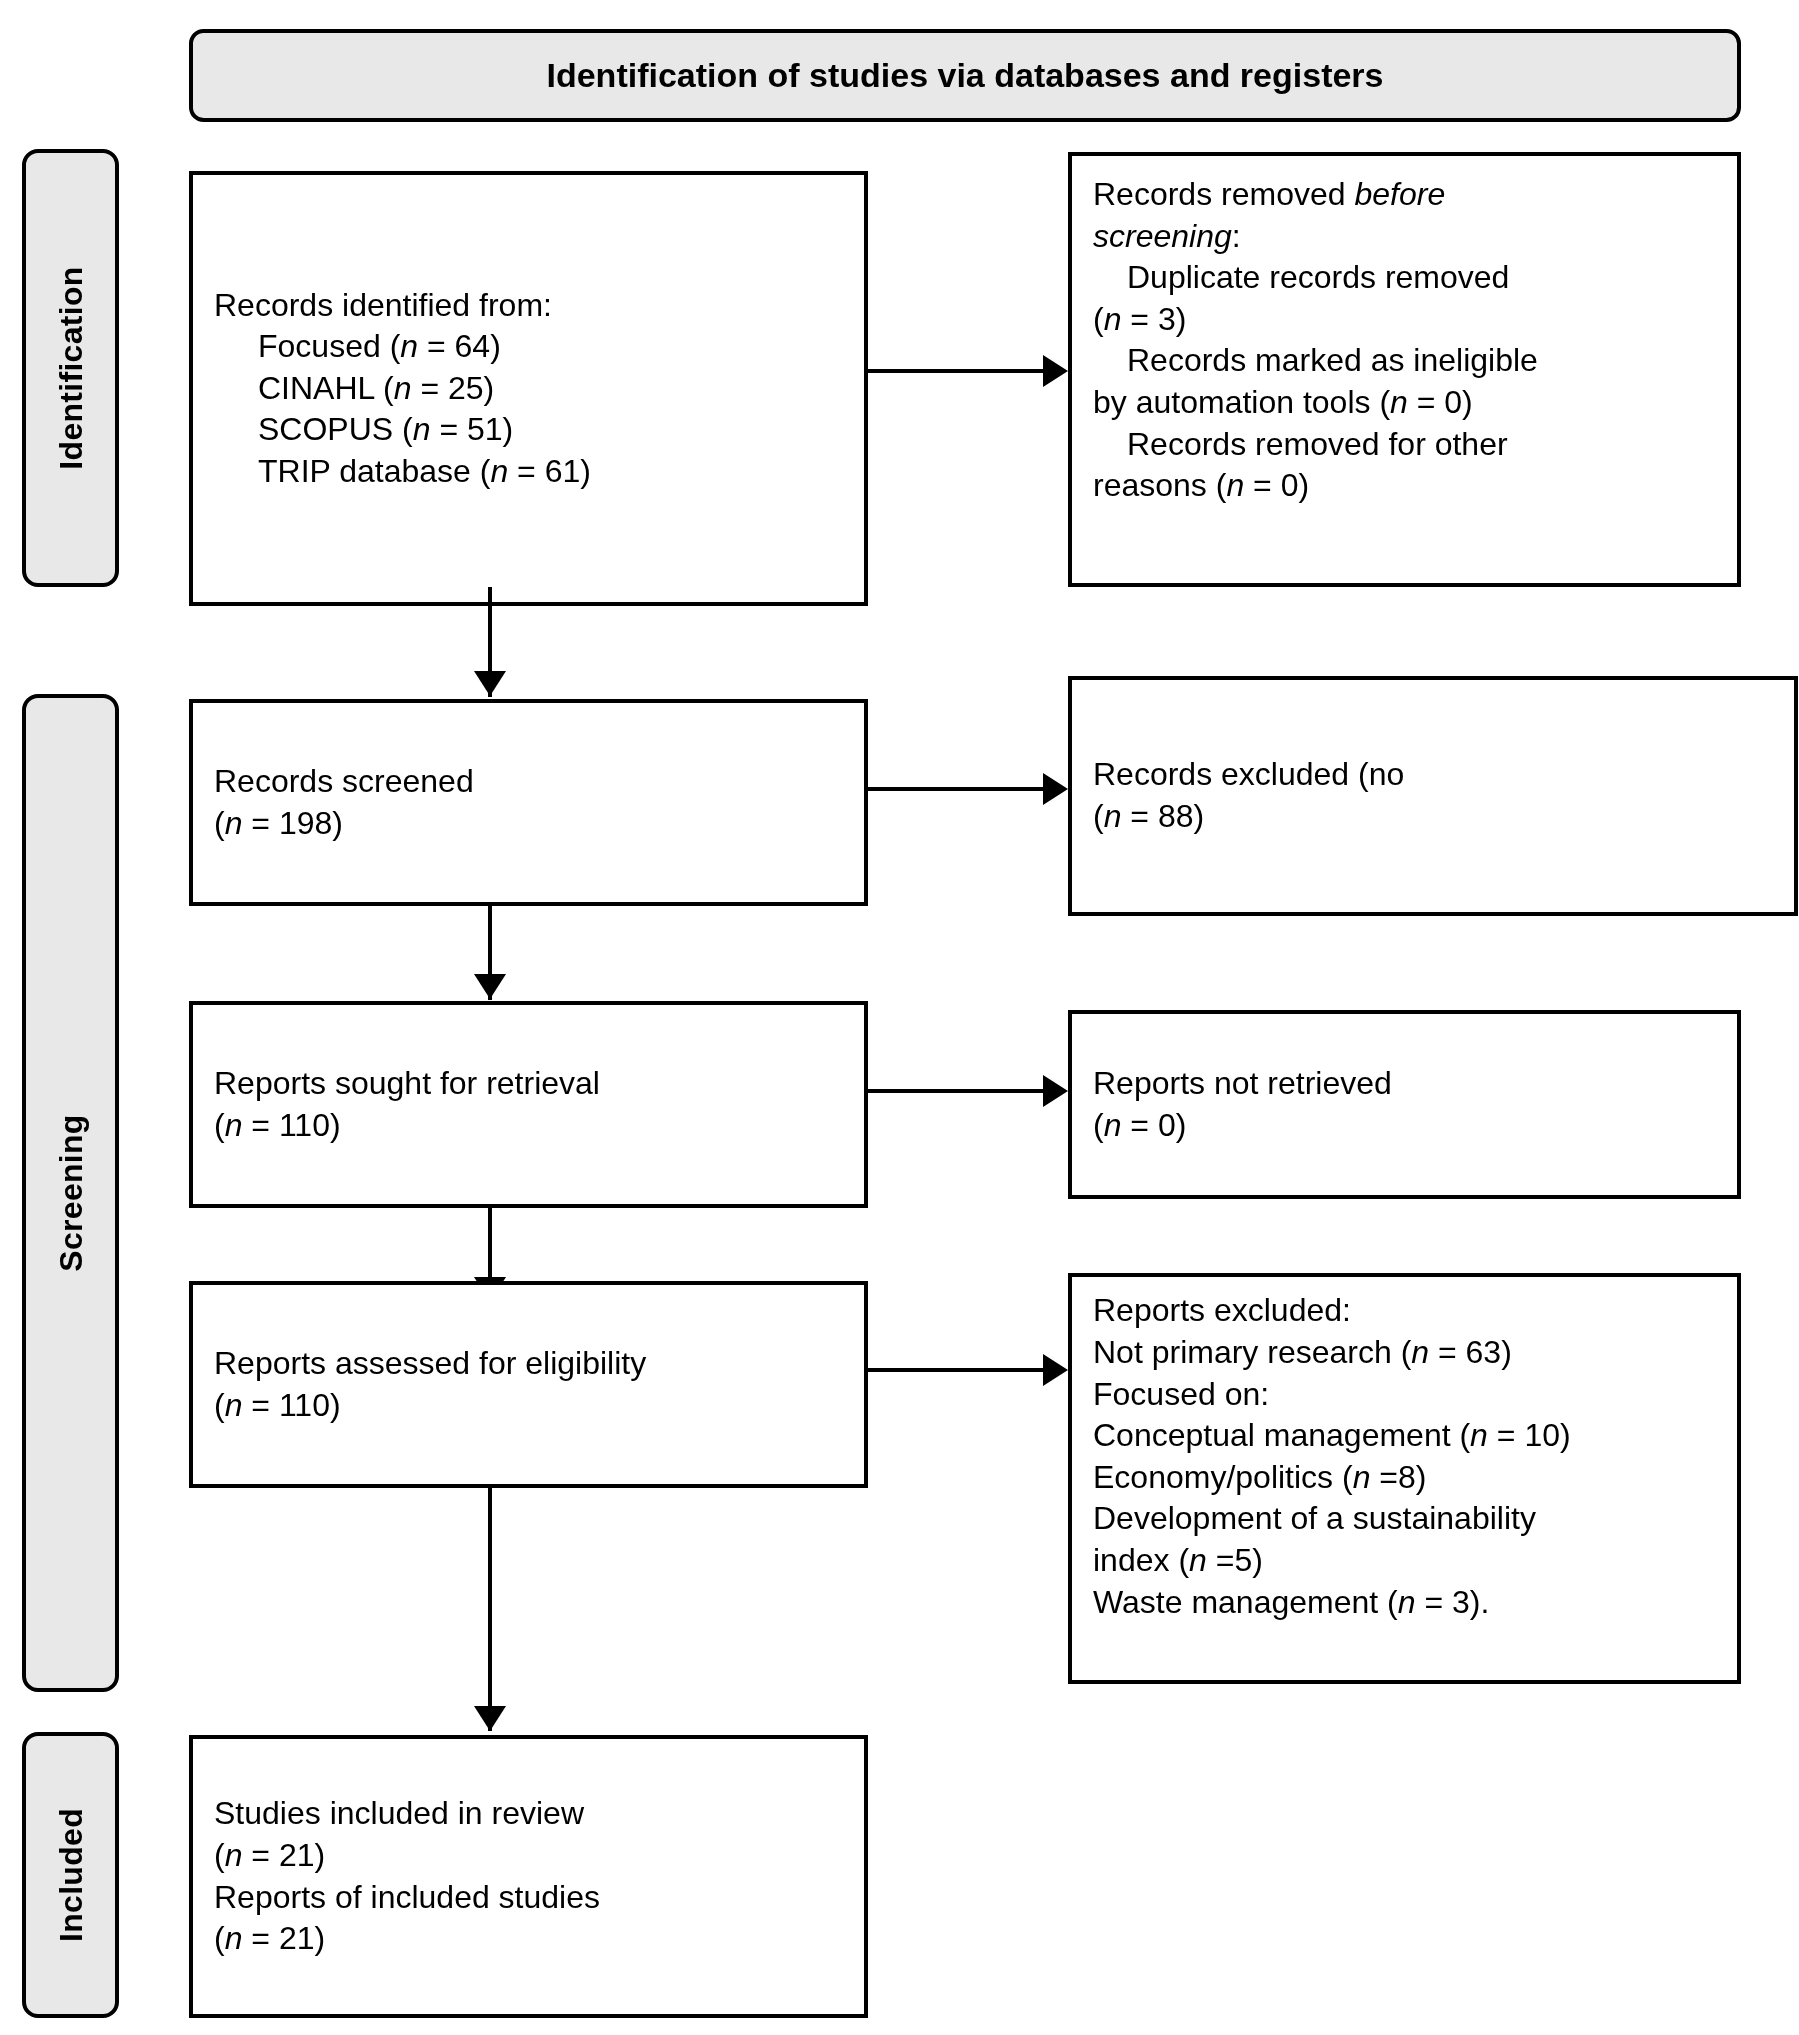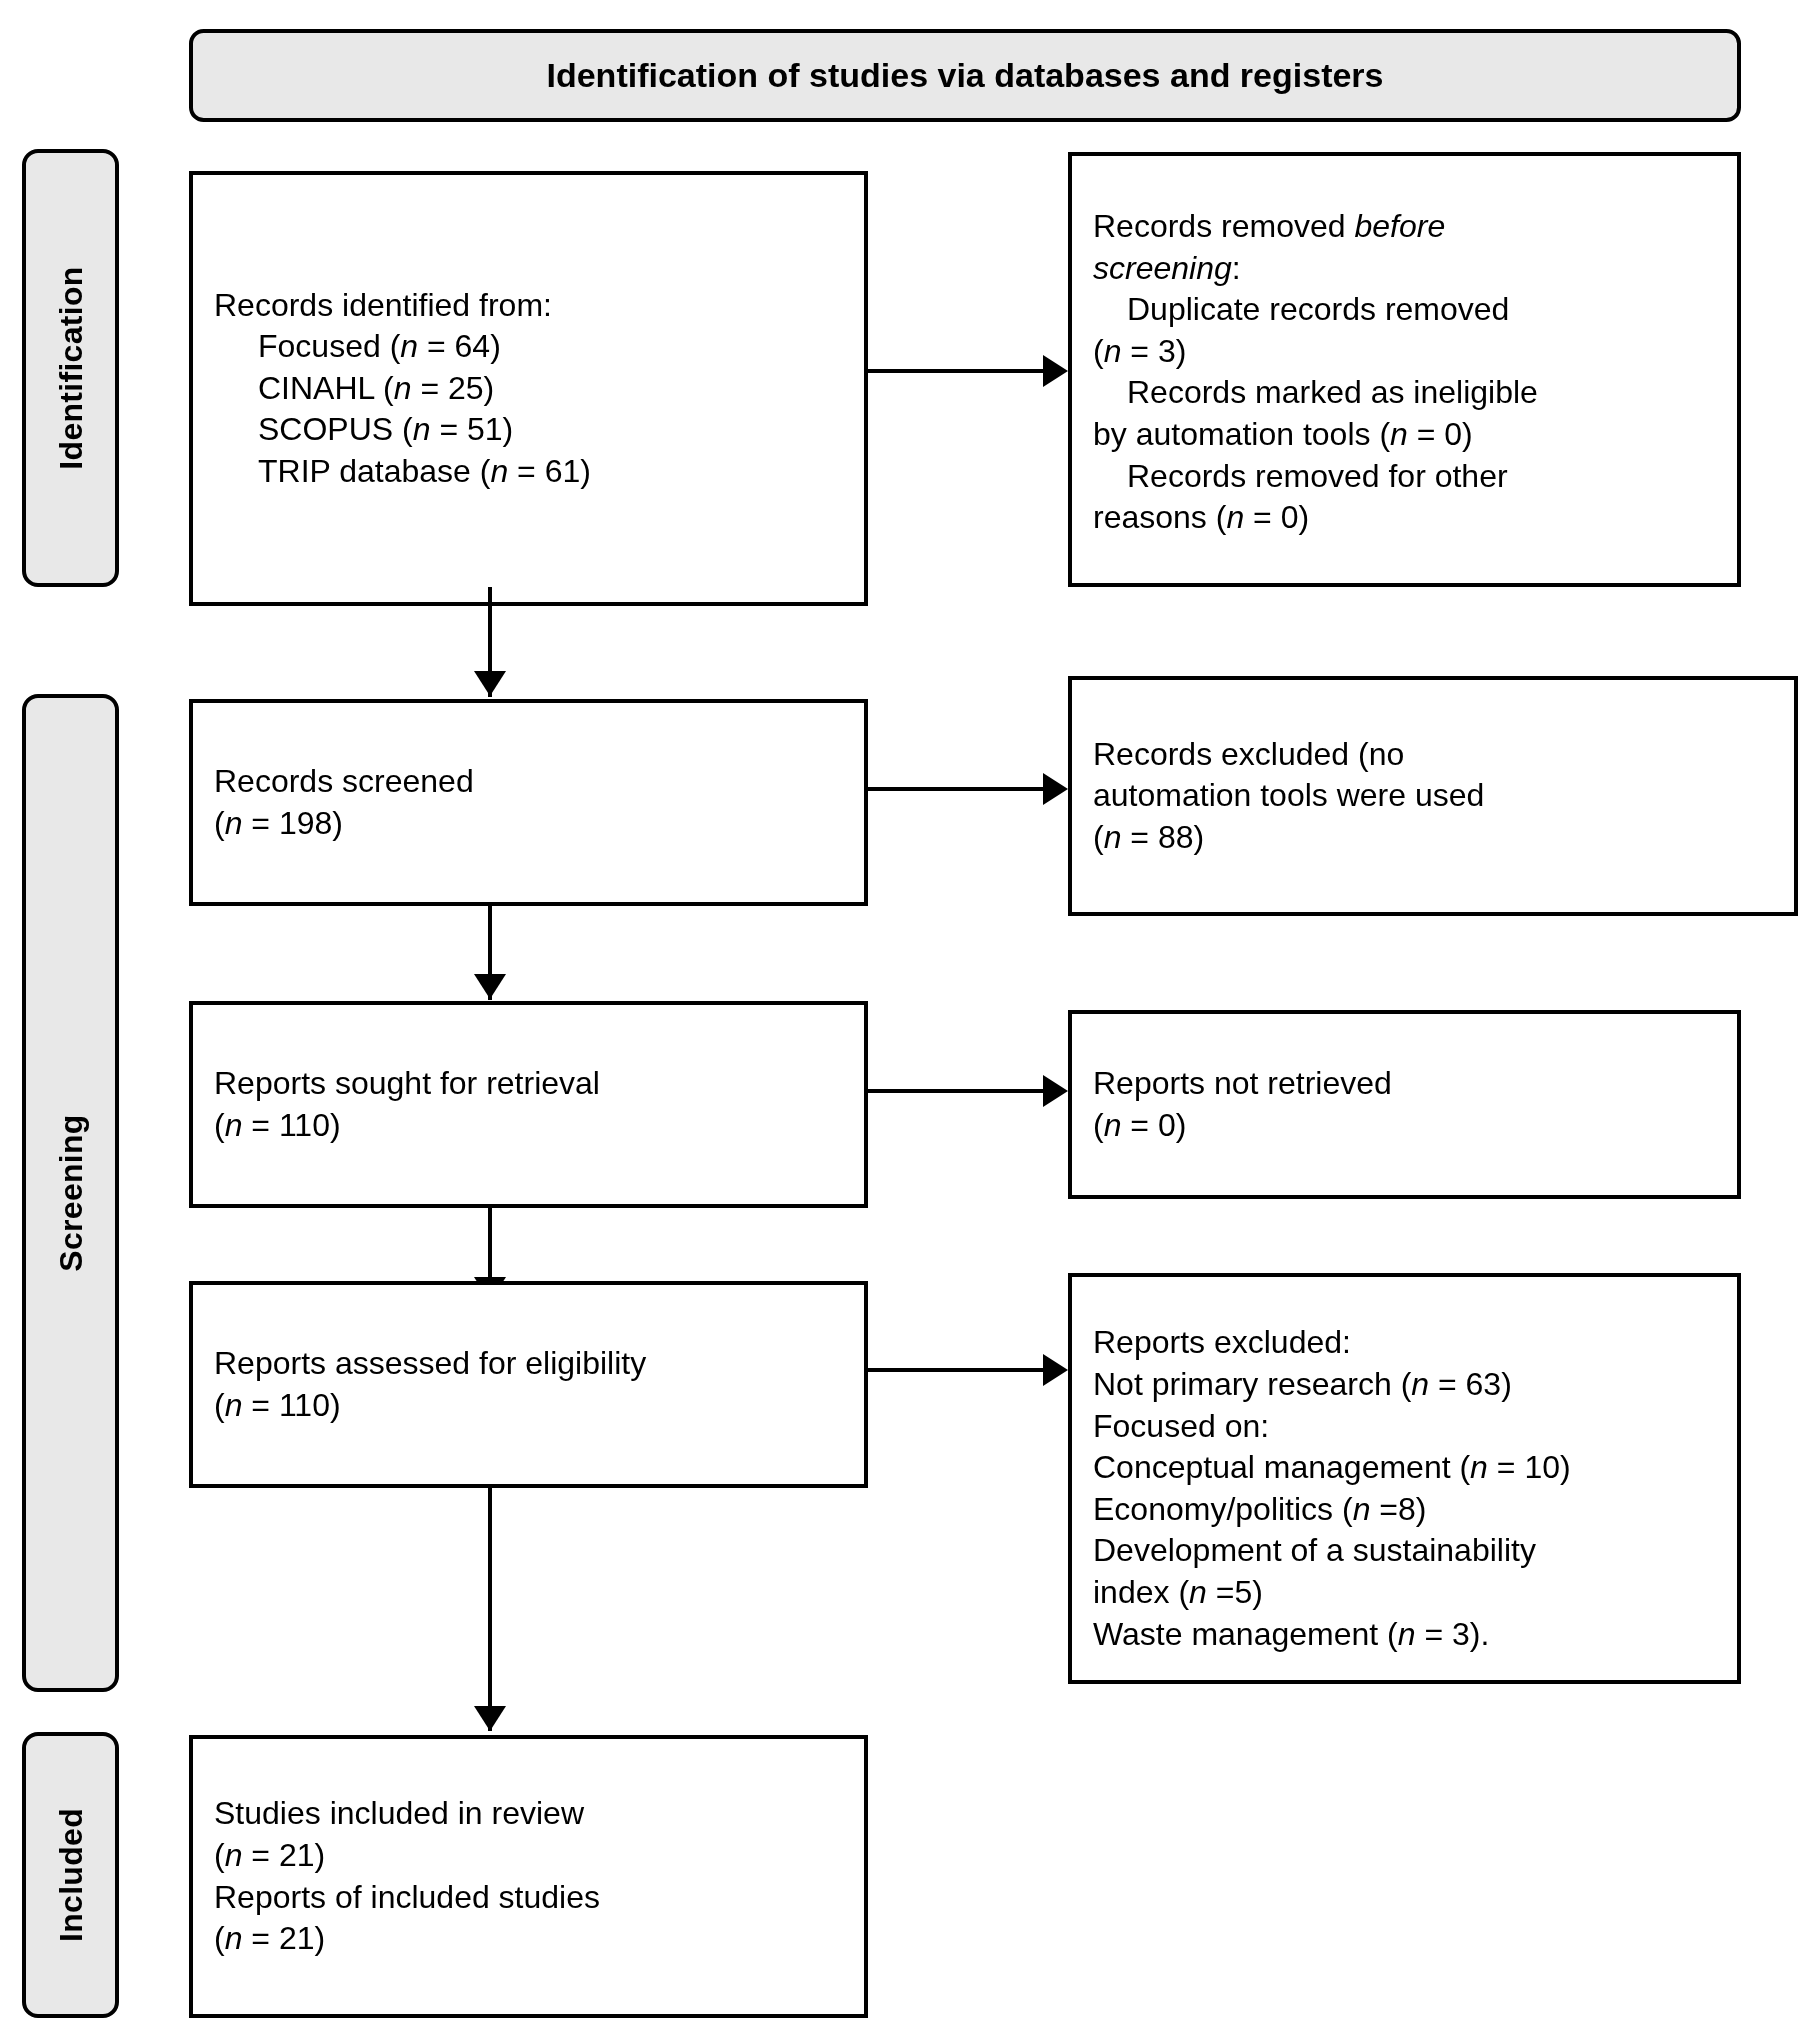--- a/index.html
+++ b/index.html
@@ -50,21 +50,21 @@
     box-sizing:border-box;
     display:flex;align-items:center;
     overflow:hidden;
   }
   .fbox .inner{
     width:100%;
     padding:0 21px;
     box-sizing:border-box;
   }
   .fbox.topalign{align-items:flex-start;}
-  .fbox.topalign .inner{padding-top:18px;margin-top:32px;}
+  .fbox.topalign .inner{padding-top:18px;}
 
   .line{
     font-size:32px;
     line-height:1.30;
     white-space:nowrap;
   }
   .ind{padding-left:44px;}
   .ind1{padding-left:9.7px;}
   .it{font-style:italic;}
 
@@ -137,21 +137,20 @@
   <div class="fbox" style="left:189px;top:699px;width:679px;height:207px;">
     <div class="inner">
       <div class="line">Records screened</div>
       <div class="line"><span>(</span><span class="it">n</span><span> = 198)</span></div>
     </div>
   </div>
 
   <div class="fbox" style="left:1068px;top:676px;width:730px;height:240px;">
     <div class="inner">
       <div class="line">Records excluded (no</div>
-      <div class="line">automation tools were used</div>
       <div class="line"><span>(</span><span class="it">n</span><span> = 88)</span></div>
     </div>
   </div>
 
   <div class="hline" style="left:867px;top:787px;width:177px;"></div>
   <div class="arrow-right" style="left:1043px;top:773px;"></div>
 
   <div class="vline" style="left:488px;top:906px;height:94px;"></div>
   <div class="arrow-down" style="left:474px;top:974px;"></div>
 

